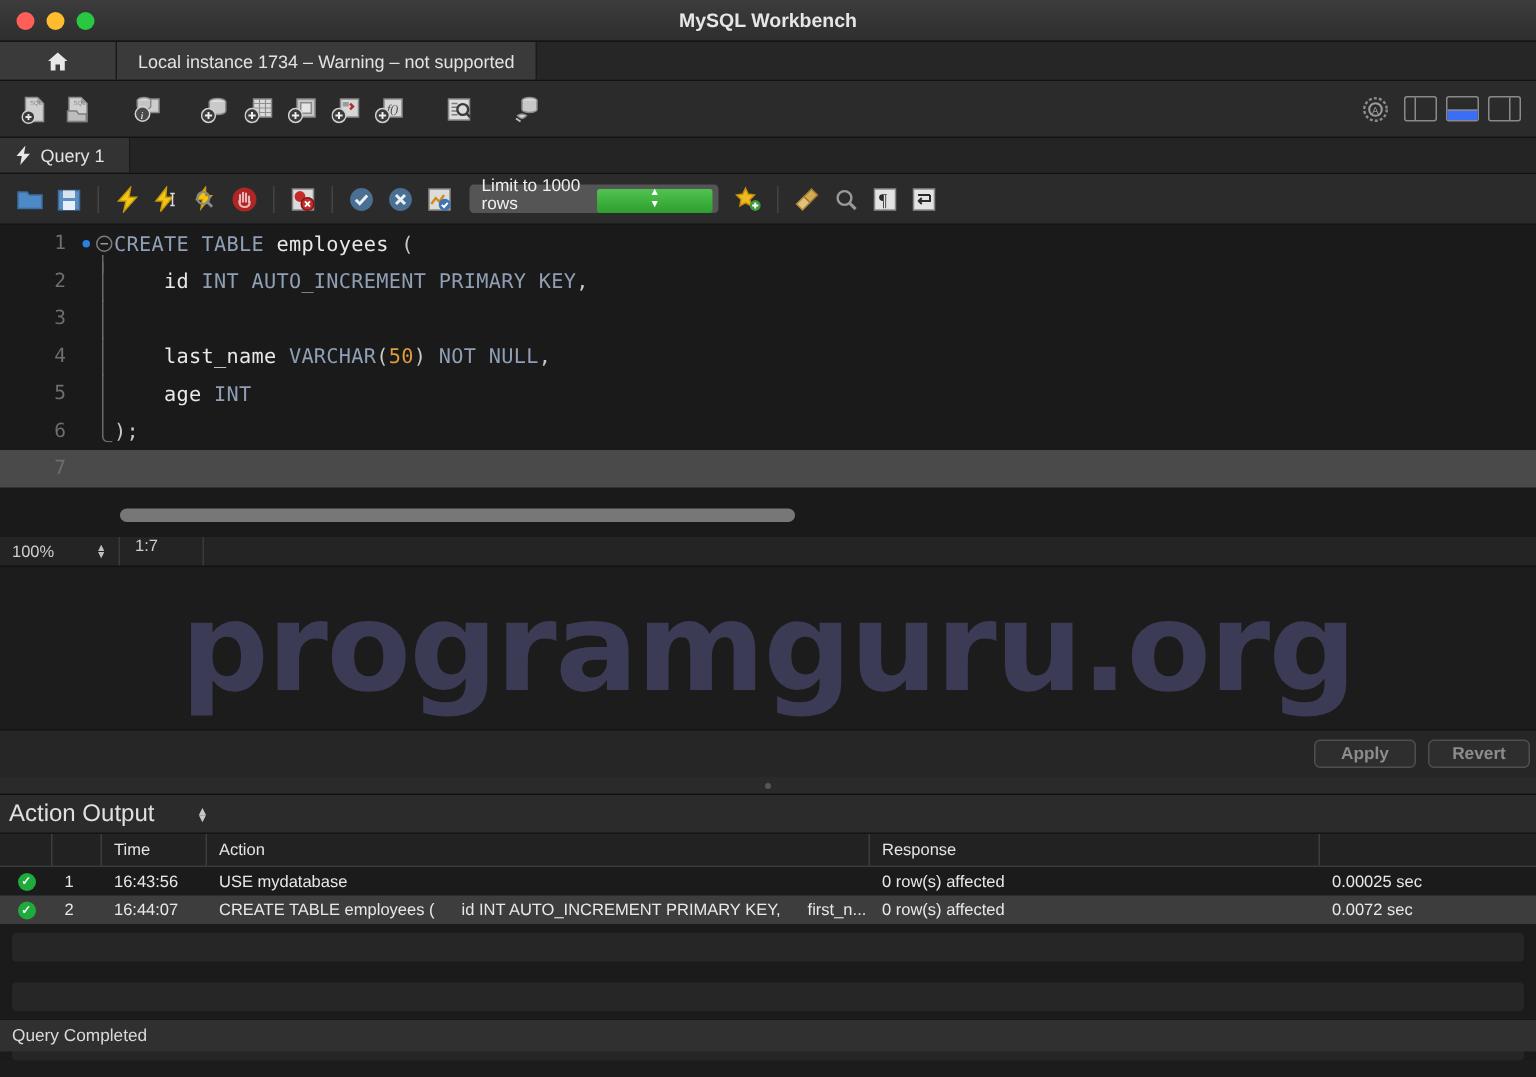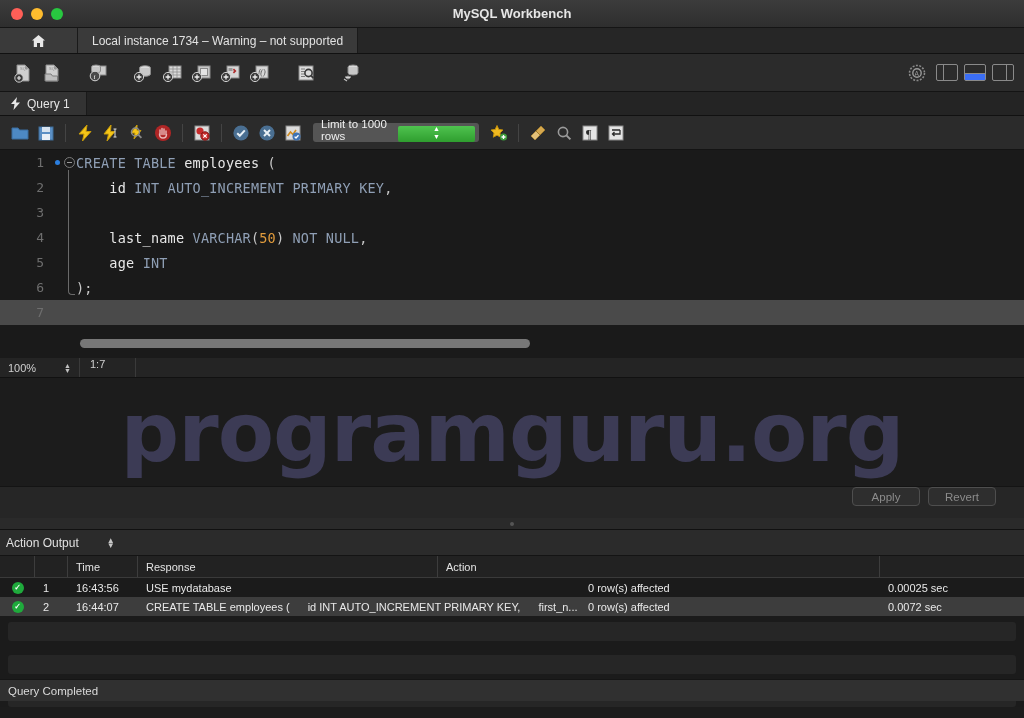--- a/index.html
+++ b/index.html
@@ -152,43 +152,44 @@
     height:108px; background:#1c1c1c; position:relative; overflow:hidden;
     display:flex; align-items:center; justify-content:center;
   }
   .wm {
     font-size:82px; font-weight:bold; color:#3c3b55; letter-spacing:-1px;
     font-family:"DejaVu Sans", sans-serif; white-space:nowrap;
   }
 
   
   .applybar {
-    height:32px; background:#262626; display:flex; 
-    justify-content:flex-end; padding-right:28px; gap:8px;
+    height:32px; background:#262626; display:flex; align-items:center;
+    justify-content:flex-end; padding-right:4px; gap:8px;
     border-top:1px solid #141414;
+    font-weight:bold;
   }
   .gbtn {
     height:19px; min-width:68px; border:1px solid #4e4e4e; border-radius:4px;
     background:#2e2e2e; color:#8c8c8c; font-size:11.5px;
     display:flex; align-items:center; justify-content:center;
   }
 
   
   .splitter {
     height:12px; background:#2a2a2a; display:flex; align-items:center;
     justify-content:center; border-bottom:1px solid #111;
   }
   .splitter::after { content:""; width:4px; height:4px; border-radius:50%; background:#555; }
 
   
   .aohdr {
     height:26px; background:#2b2b2b; display:flex; align-items:center;
     padding-left:6px; gap:28px; border-bottom:1px solid #141414;
   }
-  .aohdr .lbl { font-size:12px; color:#e0e0e0; }
+  .aohdr .lbl { font-size:16px; color:#e0e0e0; }
   .aostep { display:flex; flex-direction:column; line-height:5px; font-size:8px; color:#c8c8c8; }
 
   .outtable { background:#1b1b1b; }
   .orow { display:flex; height:18px; align-items:center; font-size:11px; }
   .ohead { background:#222; height:22px; color:#e4e4e4; border-bottom:1px solid #3a3a3a; }
   .oc { flex:none; height:100%; display:flex; align-items:center; padding-left:8px; overflow:hidden; white-space:nowrap; }
   .ohead .oc { border-right:1px solid #3d3d3d; }
   .c-icon { width:35px; padding-left:0; justify-content:center; }
   .c-num  { width:33px; }
   .c-time { width:70px; }
@@ -562,22 +563,22 @@
     <span>▲</span>
       <span>▼</span>
   </span>
 </div>
 
 <div class="outtable">
   <div class="orow ohead">
     <div class="oc c-icon"></div>
     <div class="oc c-num"></div>
     <div class="oc c-time">Time</div>
+    <div class="oc c-act">Action</div>
     <div class="oc c-res">Response</div>
-    <div class="oc c-act">Action</div>
   </div>
   <div id="out-rows">
       <div class="orow data">
         <div class="oc c-icon">
           <span class="check">✓</span>
         </div>
         <div class="oc c-num">1</div>
         <div class="oc c-time">16:43:56</div>
         <div class="oc c-act">
           <div class="act-inner">

